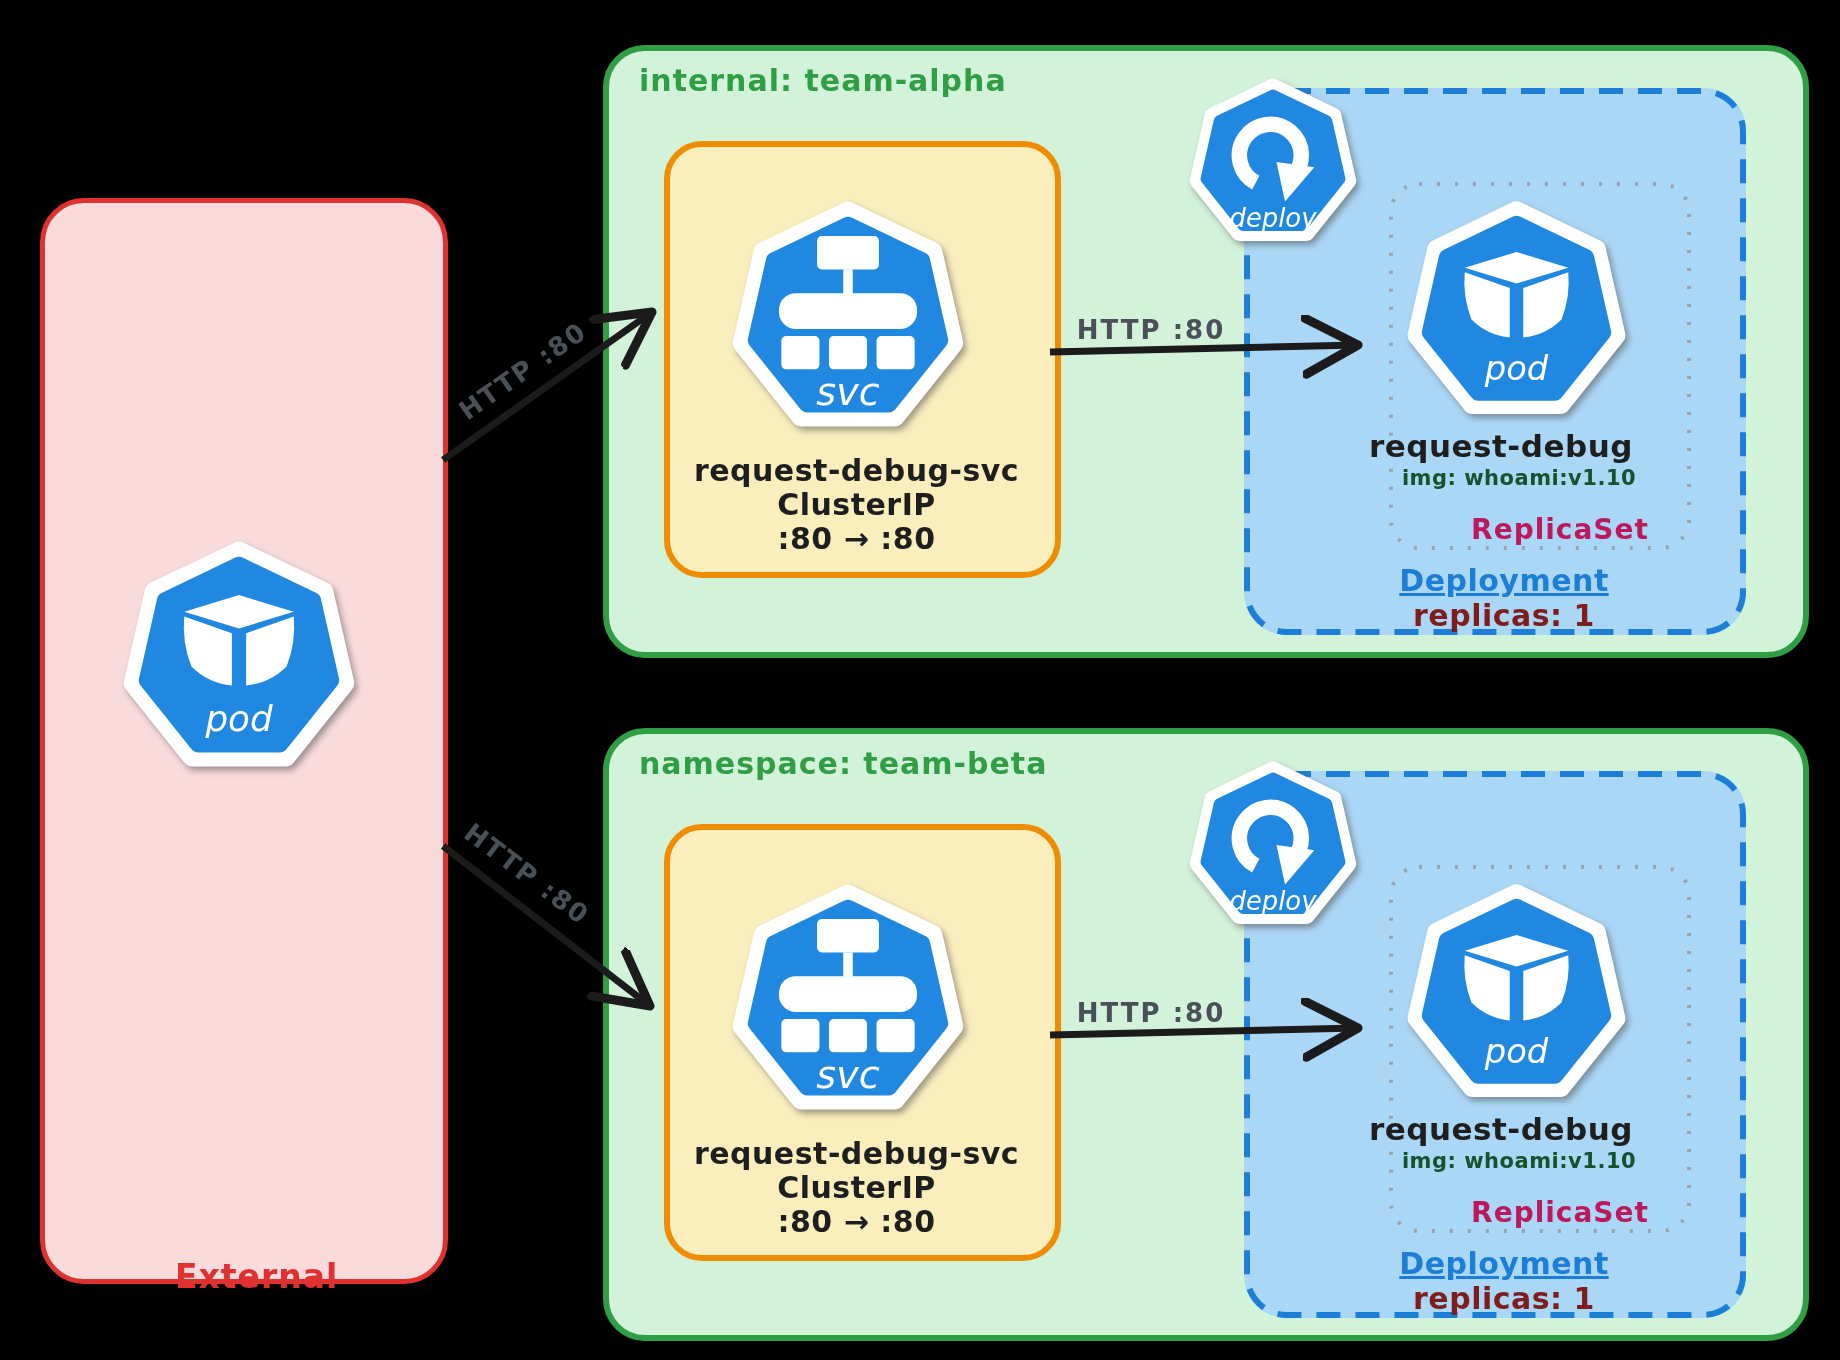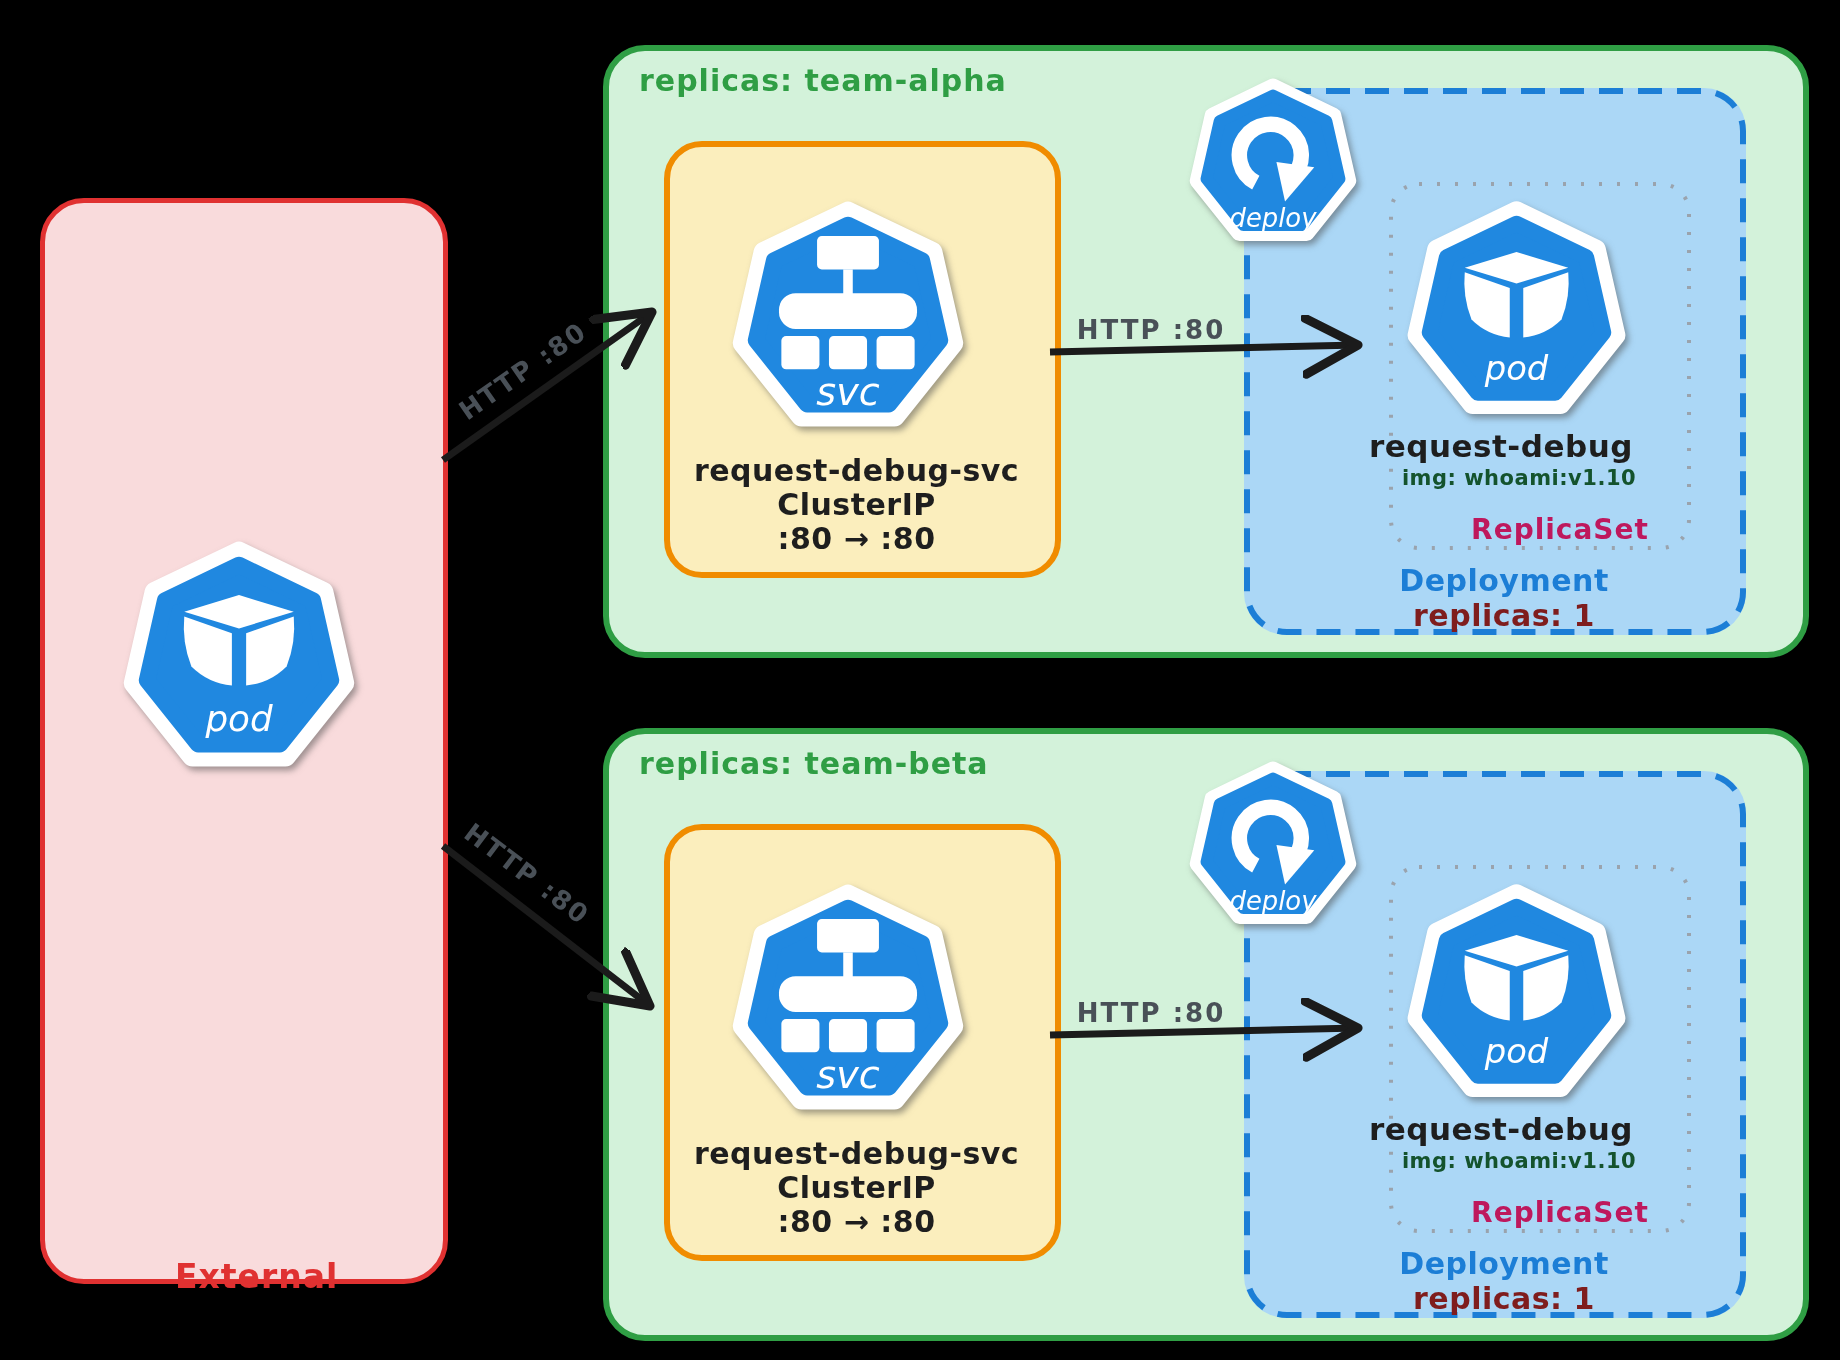--- a/index.html
+++ b/index.html
@@ -54,21 +54,21 @@
   .pod-img {
     position:absolute; left:760px; top:415px; width:300px; text-align:center;
     font-size:21px; font-weight:bold; color:#14532d; letter-spacing:.5px;
   }
   .rs-label {
     position:absolute; left:800px; top:462px; width:302px; text-align:center;
     font-size:28px; font-weight:bold; color:#be185d; letter-spacing:1px;
   }
   .dep-label {
     position:absolute; left:745px; top:512px; width:300px; text-align:center;
-    font-size:30px; font-weight:bold; color:#1c7ed6; letter-spacing:.5px;
+    font-size:30px; font-weight:bold; color:#1c7ed6; letter-spacing:.5px;text-decoration:underline;
   }
   .rep-label {
     position:absolute; left:745px; top:547px; width:300px; text-align:center;
     font-size:30px; font-weight:bold; color:#7f1d1d; letter-spacing:.5px;
   }
   .http-label {
     position:absolute; left:442px; top:264px; width:200px; text-align:center;
     font-size:26px; font-weight:bold; color:#495057; letter-spacing:2px;
   }
   .ext-title {
@@ -96,21 +96,21 @@
       <polygon points="50,11.4 19,26.3 11.4,59.8 32.8,86.6 67.2,86.6 88.6,59.8 81,26.3" fill="#2088e0" stroke="#2088e0" stroke-width="7" stroke-linejoin="round"></polygon>
       <polygon points="50,24 73,31 50,38 27,31" fill="#ffffff"></polygon>
       <path d="M27,33 L47,40 L47,62 Q37,61 30,54 Q26,44 27,33 Z" fill="#ffffff"></path>
       <path d="M73,33 L53,40 L53,62 Q63,61 70,54 Q74,44 73,33 Z" fill="#ffffff"></path>
       <text class="icon-label" x="50" y="81" font-size="15" text-anchor="middle">pod</text>
     </svg>
     <div class="ext-label">External</div>
   </div>
 
   <div class="ns" id="ns-alpha">
-    <div class="ns-title">replicas: team-alpha</div>
+    <div class="ns-title">internal: team-alpha</div>
 
     <div class="svc-box"></div>
 
     <div class="blue-box">
       <svg width="502" height="547">
         <rect x="3" y="3" width="496" height="541" rx="40" fill="none" stroke="#1c7ed6" stroke-width="6" stroke-dasharray="24 15"></rect>
       </svg>
     </div>
 
     <div class="rs-box">
@@ -156,21 +156,21 @@
 
     <div class="pod-name ink">request-debug</div>
     <div class="pod-img">img: whoami:v1.10</div>
     <div class="rs-label">ReplicaSet</div>
     <div class="dep-label">Deployment</div>
     <div class="rep-label">replicas: 1</div>
     <div class="http-label">HTTP :80</div>
   </div>
 
   <div class="ns" id="ns-beta">
-    <div class="ns-title">replicas: team-beta</div>
+    <div class="ns-title">namespace: team-beta</div>
 
     <div class="svc-box"></div>
 
     <div class="blue-box">
       <svg width="502" height="547">
         <rect x="3" y="3" width="496" height="541" rx="40" fill="none" stroke="#1c7ed6" stroke-width="6" stroke-dasharray="24 15"></rect>
       </svg>
     </div>
 
     <div class="rs-box">

